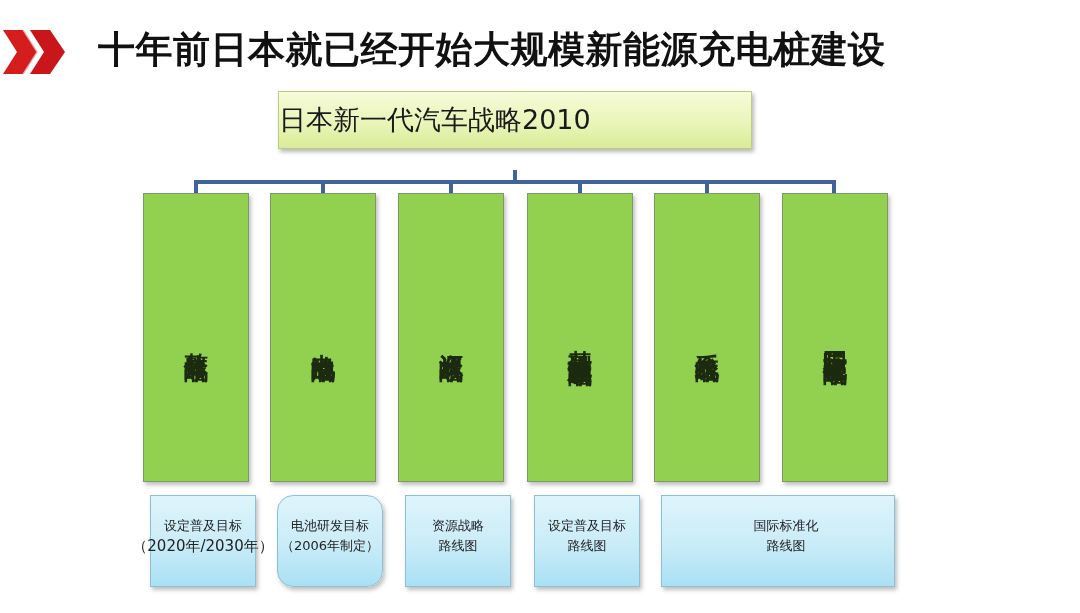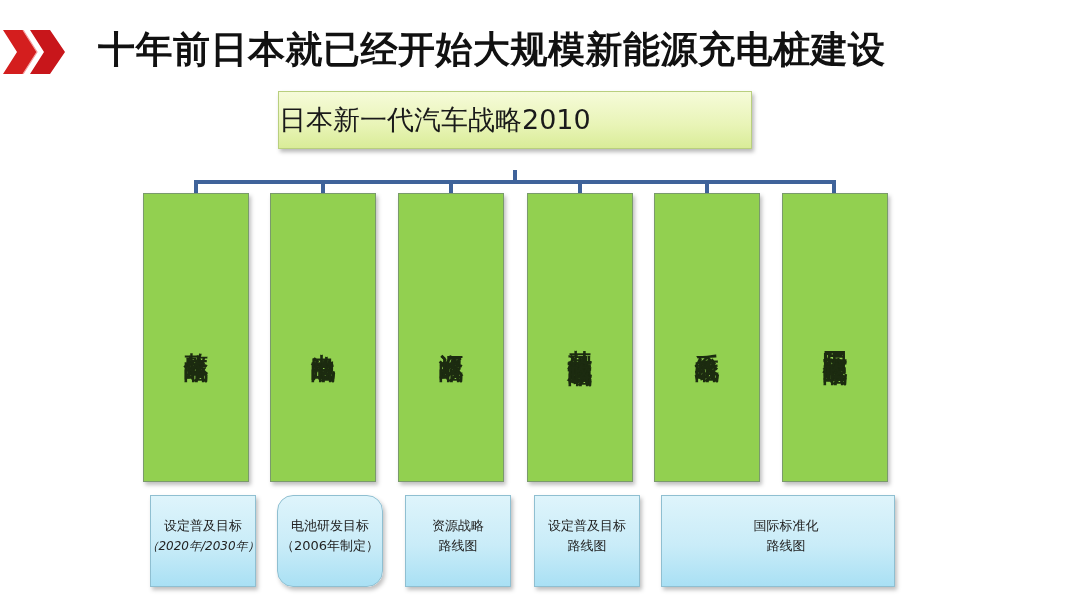--- a/index.html
+++ b/index.html
@@ -84,21 +84,21 @@
 </div>
 <div class="green-box" style="left:654px;">
   <span class="label">系统战略</span>
 </div>
 <div class="green-box" style="left:782px;">
   <span class="label">国际标准化战略</span>
 </div>
 
 <div class="blue-box" style="left:143px; width:106px;">
   <span>设定普及目标</span>
-  <span style="white-space:nowrap; font-size:12px;font-style:italic;">（2020年/2030年）</span>
+  <span style="white-space:nowrap; font-size:15px;">（2020年/2030年）</span>
 </div>
 <div class="blue-box" style="left:270px; width:106px;border-radius:16px;">
   <span>电池研发目标</span>
   <span style="white-space:nowrap;">（2006年制定）</span>
 </div>
 <div class="blue-box" style="left:398px; width:106px;">
   <span>资源战略</span>
   <span>路线图</span>
 </div>
 <div class="blue-box" style="left:527px; width:106px;">

